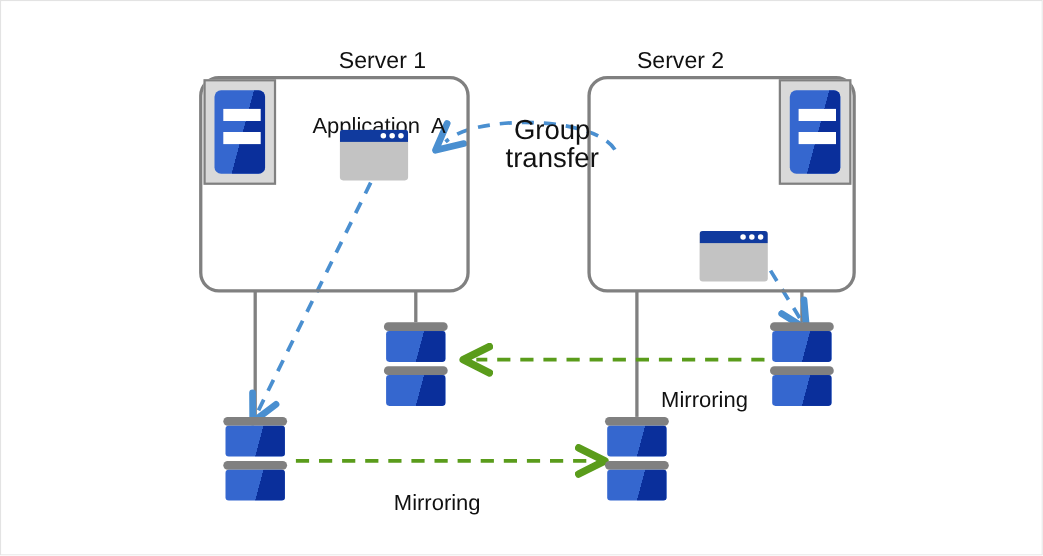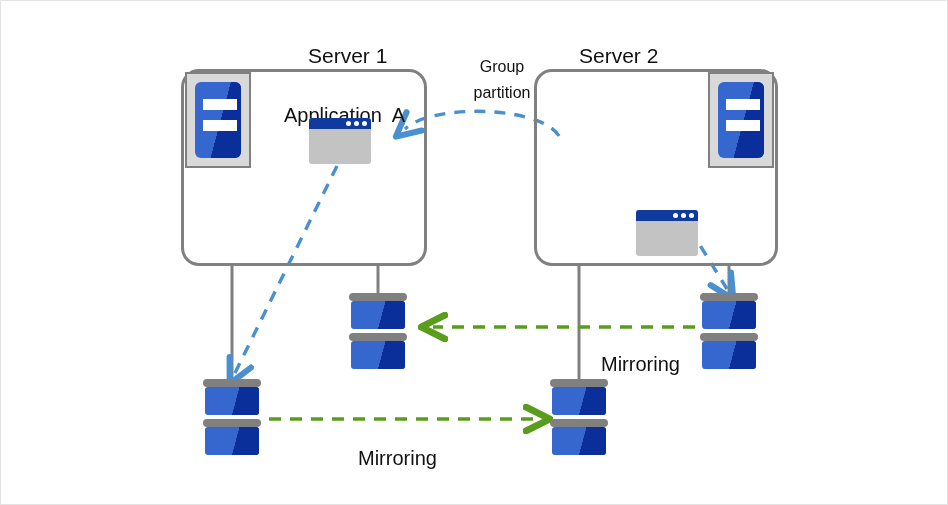--- a/index.html
+++ b/index.html
@@ -30,21 +30,21 @@
     position: absolute;
     color: #111111;
     font-size: 20px;
     line-height: 1;
     white-space: pre;
   }
   .lbl-server { font-size: 21px; }
   .lbl-app    { font-size: 20px; }
   .lbl-part   { font-size: 20px; }
   .lbl-mirror { font-size: 20px; margin-top: 13px; }
-  .lbl-group  { font-size: 16px; text-align: center; }
+  .lbl-group  { font-size: 25px; text-align: center; margin-top: 47px; }
 
   
   .server-box {
     position: absolute;
     border: 3px solid #808080;
     border-radius: 18px;
     background: transparent;
     box-sizing: border-box;
   }
 
@@ -234,21 +234,21 @@
 
   <div class="app-icon" style="left:635px; top:209px;">
     <div class="titlebar">
       <span class="dot d1"></span>
       <span class="dot d2"></span>
       <span class="dot d3"></span>
     </div>
   </div>
 
   <div class="lbl lbl-group" style="left:446px; top:58px; width:110px;">Group</div>
-  <div class="lbl lbl-group" style="left:446px; top:84px; width:110px;">partition</div>
+  <div class="lbl lbl-group" style="left:446px; top:84px; width:110px;">transfer</div>
 
   <div class="disk" style="left:348px; top:292px;">
     <div class="platter p1"></div>
     <div class="body b1"></div>
     <div class="platter p2"></div>
     <div class="body b2"></div>
   </div>
 
   <div class="disk" style="left:699px; top:292px;">
     <div class="platter p1"></div>

